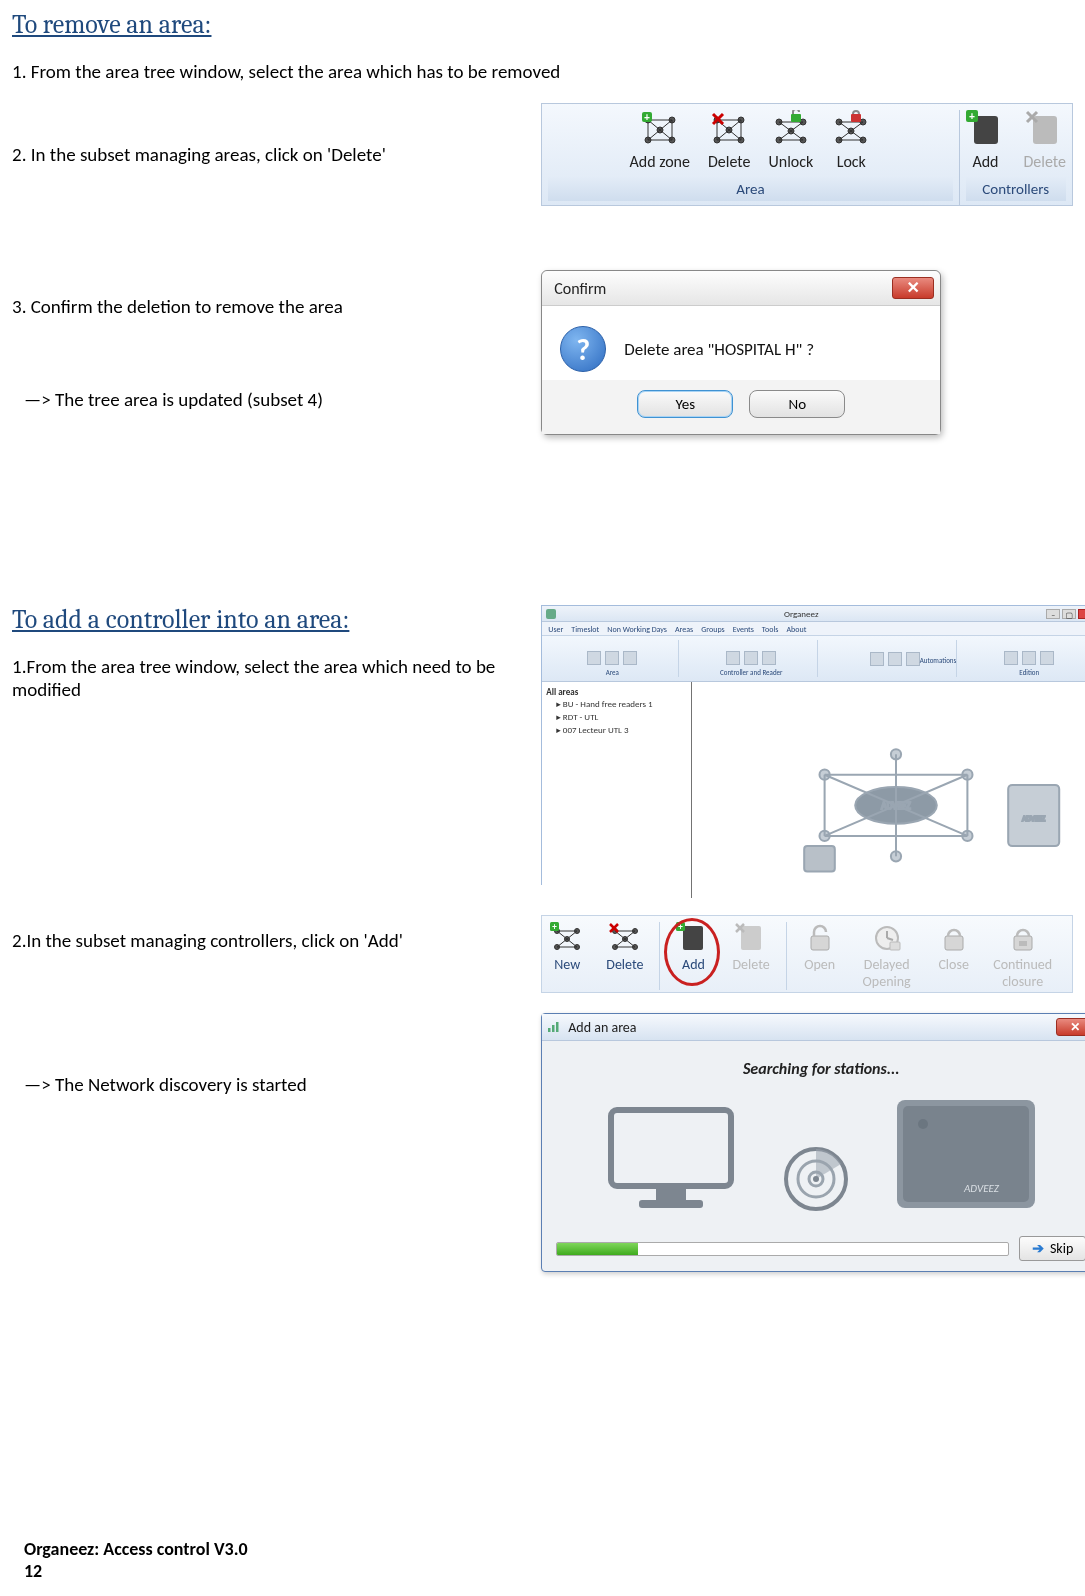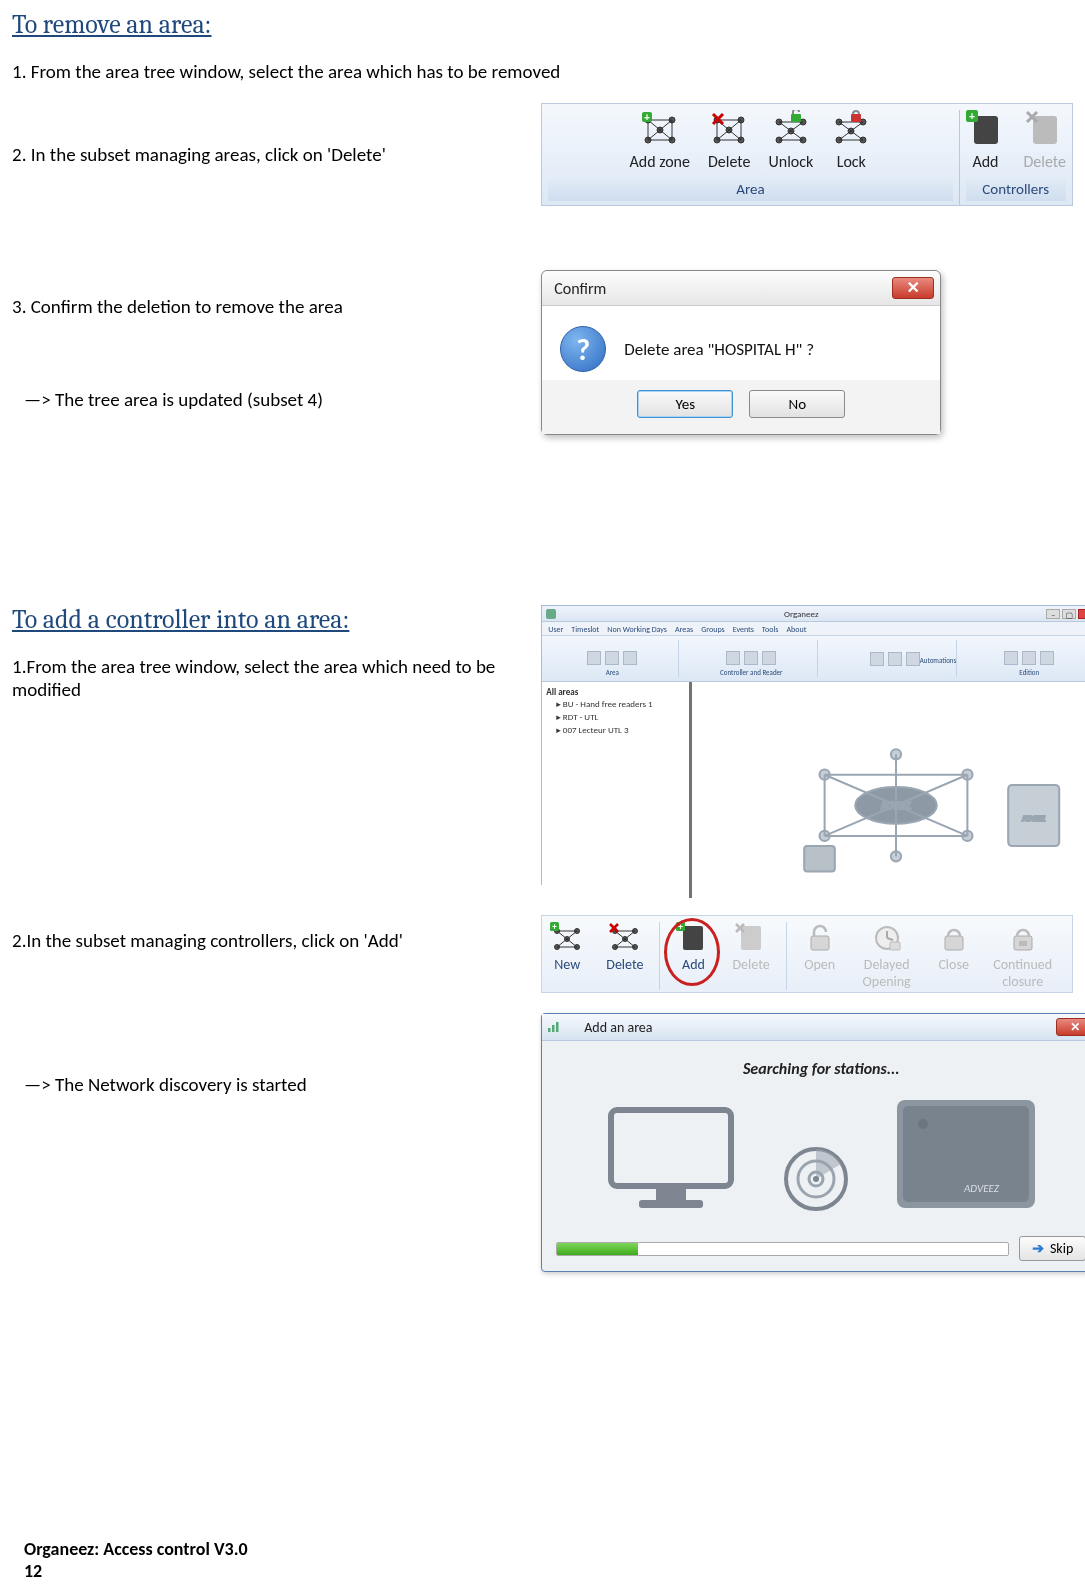--- a/index.html
+++ b/index.html
@@ -115,34 +115,34 @@
     border:1px solid #2a5fa8;
   }
   .win-msg { font-size: 17px; color:#111; }
   .win-buttons {
     display:flex; gap:16px; justify-content:center; padding: 10px 0 16px 0;
     background:#f3f3f3;
   }
   .win-btn {
     width: 96px; height: 28px;
     background: linear-gradient(#fafafa,#e2e2e2);
-    border:1px solid #8a8a8a; border-radius:3px;
+    border:1px solid #8a8a8a; border-radius:8px;
     font-size:15px; display:flex;align-items:center;justify-content:center;
   }
   .win-btn.primary { border:1px solid #3f92d2; box-shadow: 0 0 0 1px #a8d3f4 inset; }
 
   
   .appwin {
     border:1px solid #a4bcdc; background:#fff; font-size:10px; color:#333;
     width: 560px; height: 280px; position:relative;
   }
   .appwin-titlebar { height:16px; background:linear-gradient(#eef3fa,#dbe6f3); border-bottom:1px solid #b8c8dd; display:flex;justify-content:space-between;align-items:center;padding:0 4px;}
   .appwin-ribbon { height:46px; background:linear-gradient(#f2f7fd,#dde8f5); border-bottom:1px solid #b8c8dd; display:flex; gap:6px; padding:4px; font-size:8px; }
   .appwin-body { display:flex; height: calc(100% - 62px); }
-  .appwin-tree { width:150px; border-right:3px solid #737373; padding:4px; font-size:9px; background:#fff;}
+  .appwin-tree { width:150px; border-right:1px solid #737373; padding:4px; font-size:9px; background:#fff;}
   .appwin-canvas { flex:1; background:#fff; position:relative; }
 
   
   .toolbar2 {
     background: linear-gradient(#f7fafd,#e8eff8);
     border:1px solid #c5d4e6;
     display:flex; padding:6px 8px 2px 8px; gap:22px;
     font-size:14px; color:#2b4a7a;
   }
   .tb2-btn { display:flex;flex-direction:column;align-items:center;gap:2px; }
@@ -155,21 +155,21 @@
   .addarea {
     width: 560px; border:1px solid #5b7fb3; border-radius:4px;
     background:#eef1f4; box-shadow: 1px 2px 5px rgba(0,0,0,0.2);
   }
   .addarea-title {
     background:linear-gradient(#f6f9fd,#d7e3f1);
     border-bottom:1px solid #b8c8dd;
     display:flex;align-items:center;justify-content:space-between;
     padding:4px 6px; font-size:14px; color:#222;
   }
-  .addarea-title-left { display:flex;align-items:flex-end;gap:22px; }
+  .addarea-title-left { display:flex;align-items:flex-end;gap:6px; }
   .addarea-body { padding: 10px 14px 10px 14px; }
   .searching {
     font-weight:bold; font-style:italic; text-align:center; font-size:16px; margin:8px 0 16px 0; color:#222;
   }
   .devices { display:flex; gap:40px; justify-content:center; align-items:flex-end; margin: 10px 0 18px 0;}
   .progress-row { display:flex; align-items:center; gap:10px; }
   .progress { flex:1; height:14px; background:#fff; border:1px solid #aaa; border-radius:2px; position:relative; overflow:hidden;}
   .progress-fill { height:100%; background:linear-gradient(#7fd65a,#3eab1d); width:18%; }
   .skip-btn {
     display:flex;align-items:center;gap:6px;

